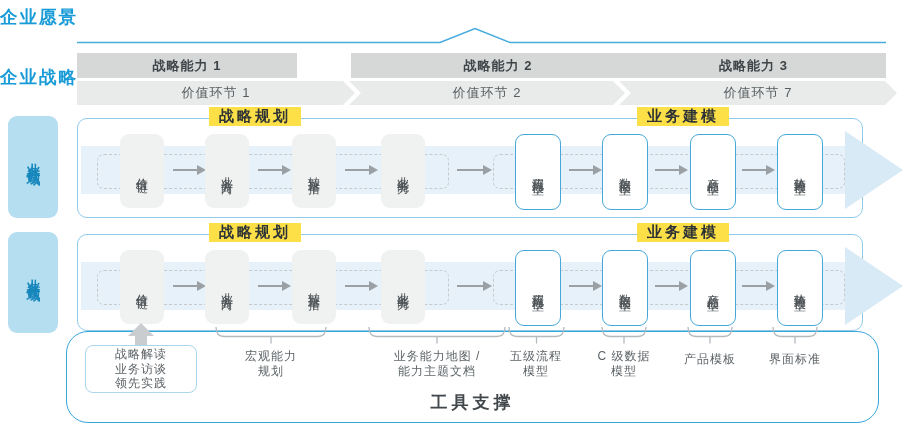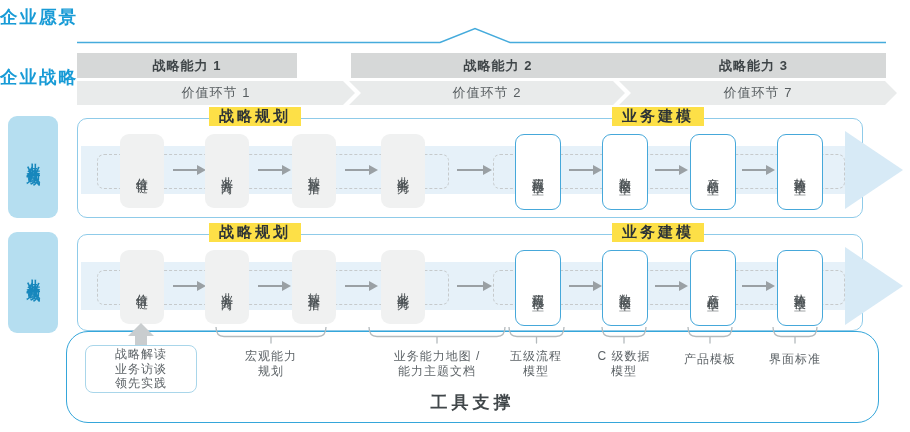--- a/index.html
+++ b/index.html
@@ -50,21 +50,21 @@
   .row{position:absolute;left:77px;width:786px;}
   .row-1{top:118px;height:100px;} .row-2{top:234px;height:97px;}
   .row-box{position:absolute;inset:0;border:1.2px solid var(--row-border);border-radius:10px;background:#fff;}
   .band{position:absolute;left:4px;top:28px;width:766px;height:48px;background:var(--band);z-index:1;}
   .band-head{position:absolute;left:768px;top:13px;width:0;height:0;z-index:1;
     border-top:39px solid transparent;border-bottom:39px solid transparent;border-left:58px solid var(--band-head);}
   .pipe{position:absolute;top:36px;height:33px;border:1.5px dashed #c6cacc;border-radius:7px;z-index:2;}
   .pipe-1{left:20px;width:350px;} .pipe-2{left:416px;width:350px;}
   .sec-title{position:absolute;top:-11px;transform:translateX(-50%);background:#fde047;padding:0 10px;
     font-size:15px;font-weight:700;color:#2e3436;letter-spacing:3px;white-space:nowrap;z-index:5;}
-  .sec-title.plan{left:178px;} .sec-title.model{left:581px;font-family:Liberation Mono, monospace;}
+  .sec-title.plan{left:178px;} .sec-title.model{left:606px;font-family:Liberation Mono, monospace;}
   .nbox{position:absolute;top:16px;width:44px;height:74px;border-radius:9px;display:flex;align-items:center;justify-content:center;z-index:4;}
   .nbox span{writing-mode:vertical-rl;text-orientation:upright;font-size:12px;color:#4b5154;letter-spacing:2px;line-height:1;}
   .nbox.gray{background:var(--gray-box);}
   .nbox.outline{background:#fff;border:1.5px solid var(--outline-border);}
   .b1{left:43px;} .b2{left:128px;} .b3{left:215px;} .b4{left:304px;}
   .b5{left:438px;} .b6{left:525px;} .b7{left:613px;} .b8{left:700px;}
   .harrow{position:absolute;top:51px;height:2px;background:var(--arrow-gray);z-index:3;}
   .harrow::after{content:'';position:absolute;right:-9px;top:-4.5px;width:0;height:0;
     border-left:9px solid var(--arrow-gray);border-top:5.5px solid transparent;border-bottom:5.5px solid transparent;}
   .a1{left:96px;width:24px;} .a2{left:181px;width:24px;} .a3{left:268px;width:24px;}

